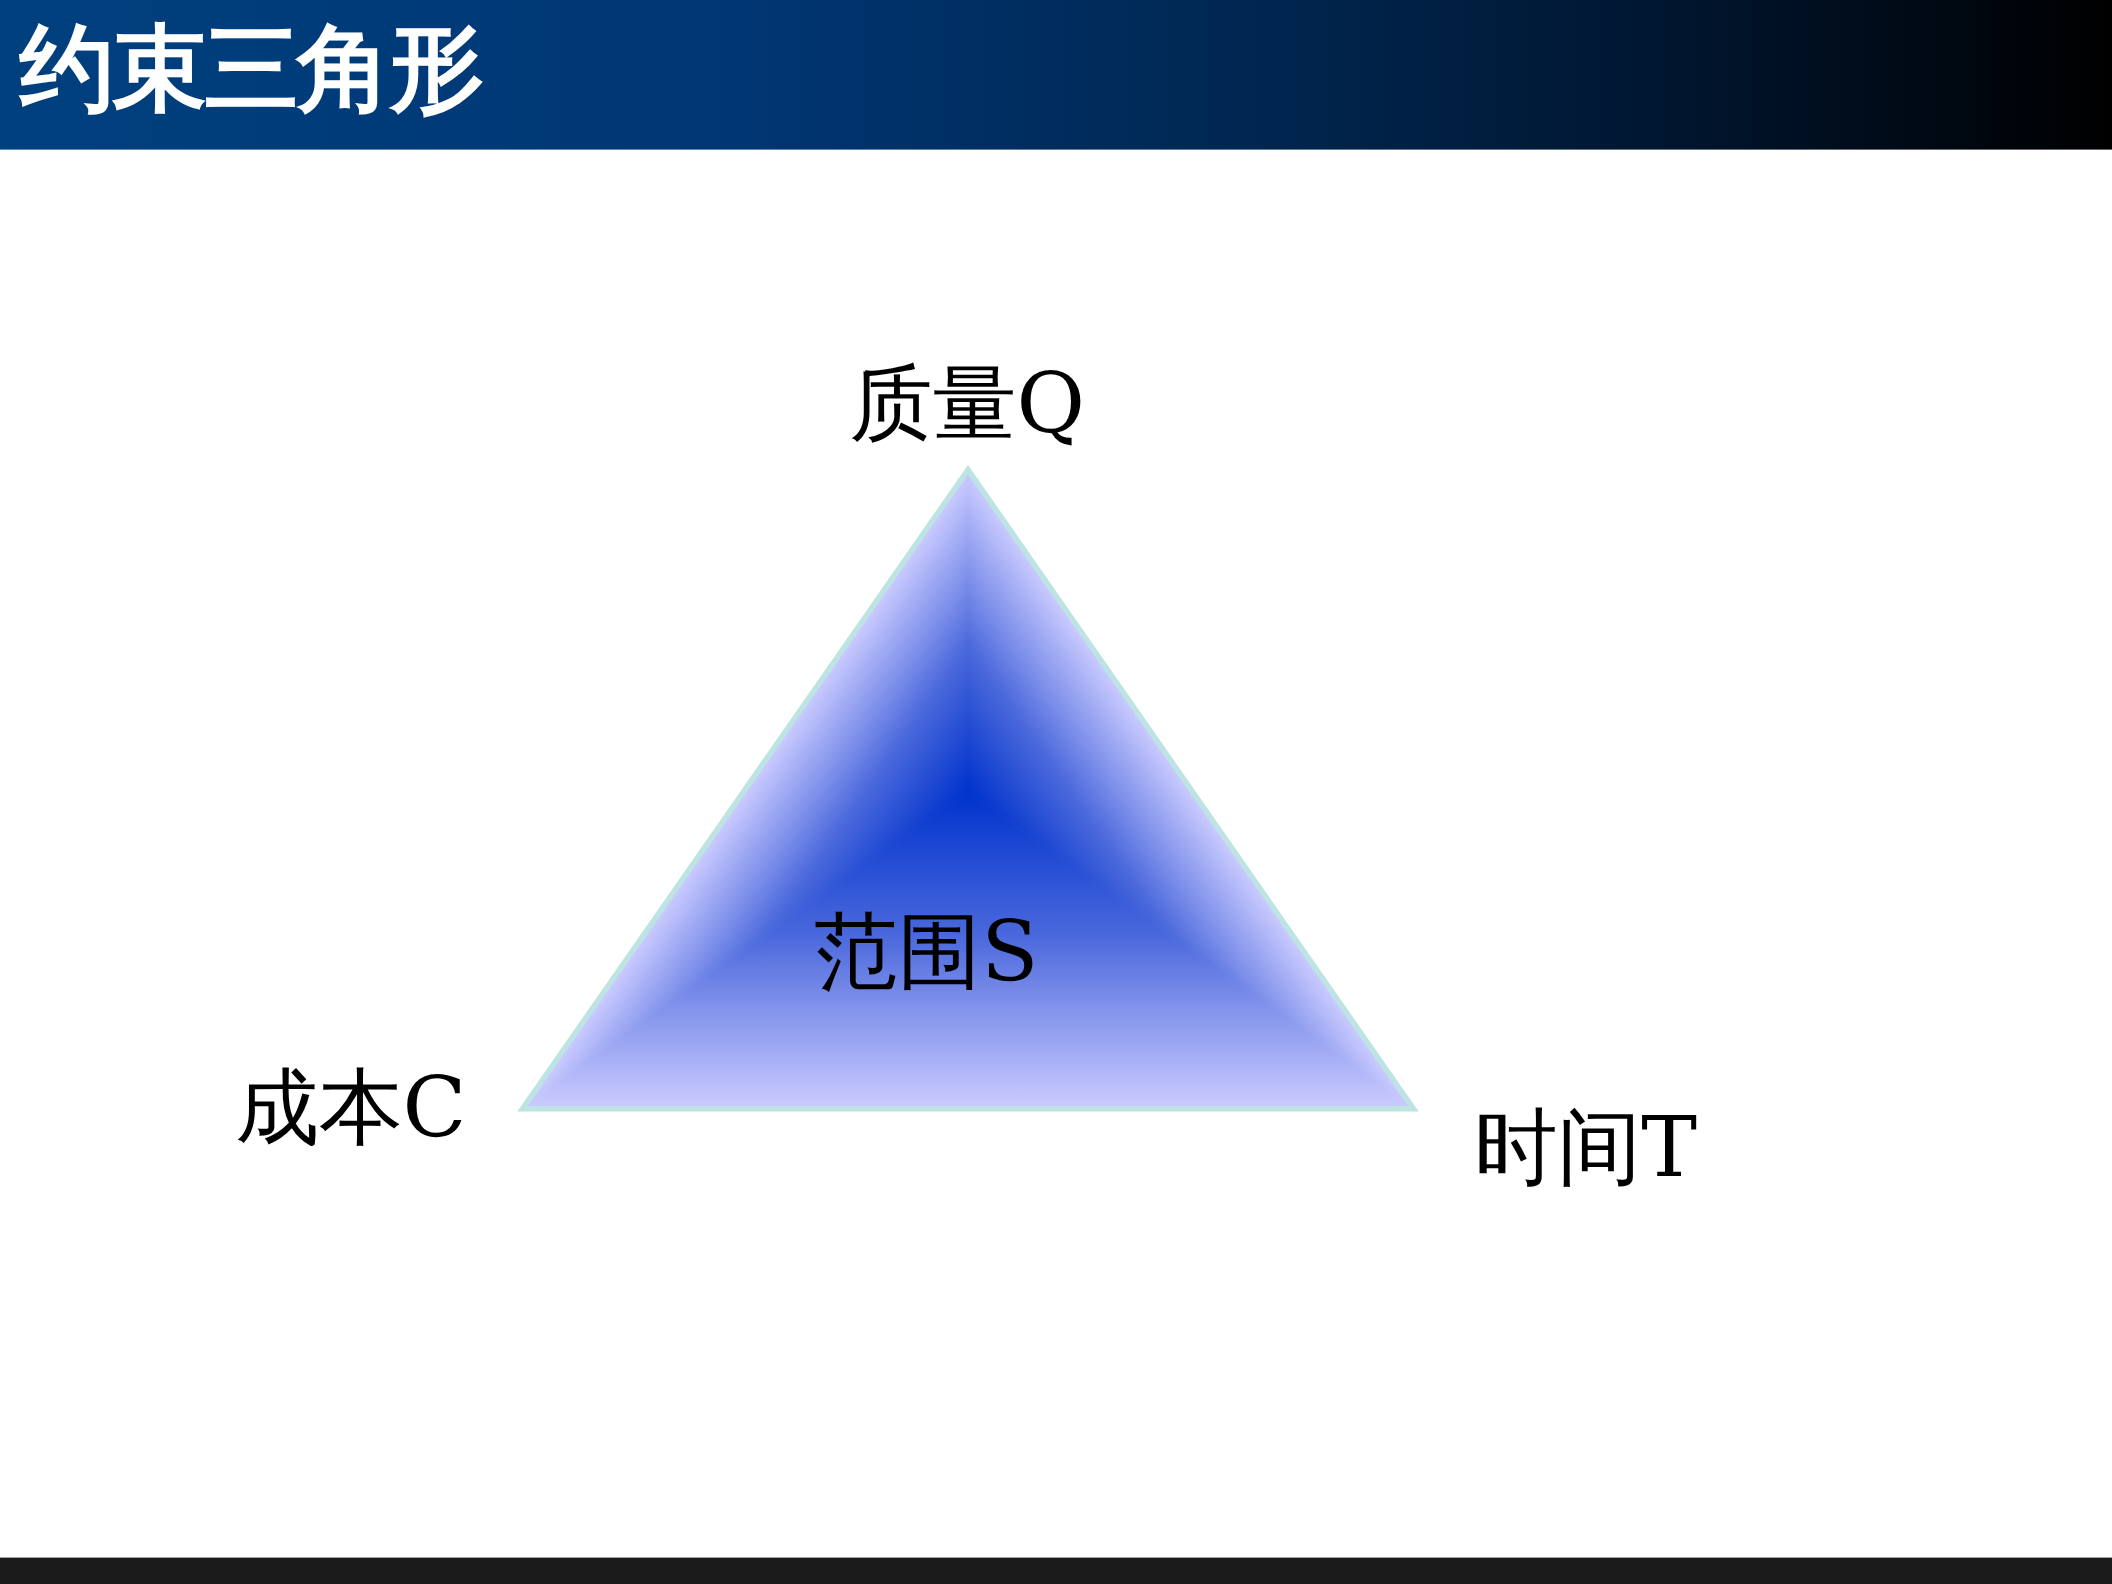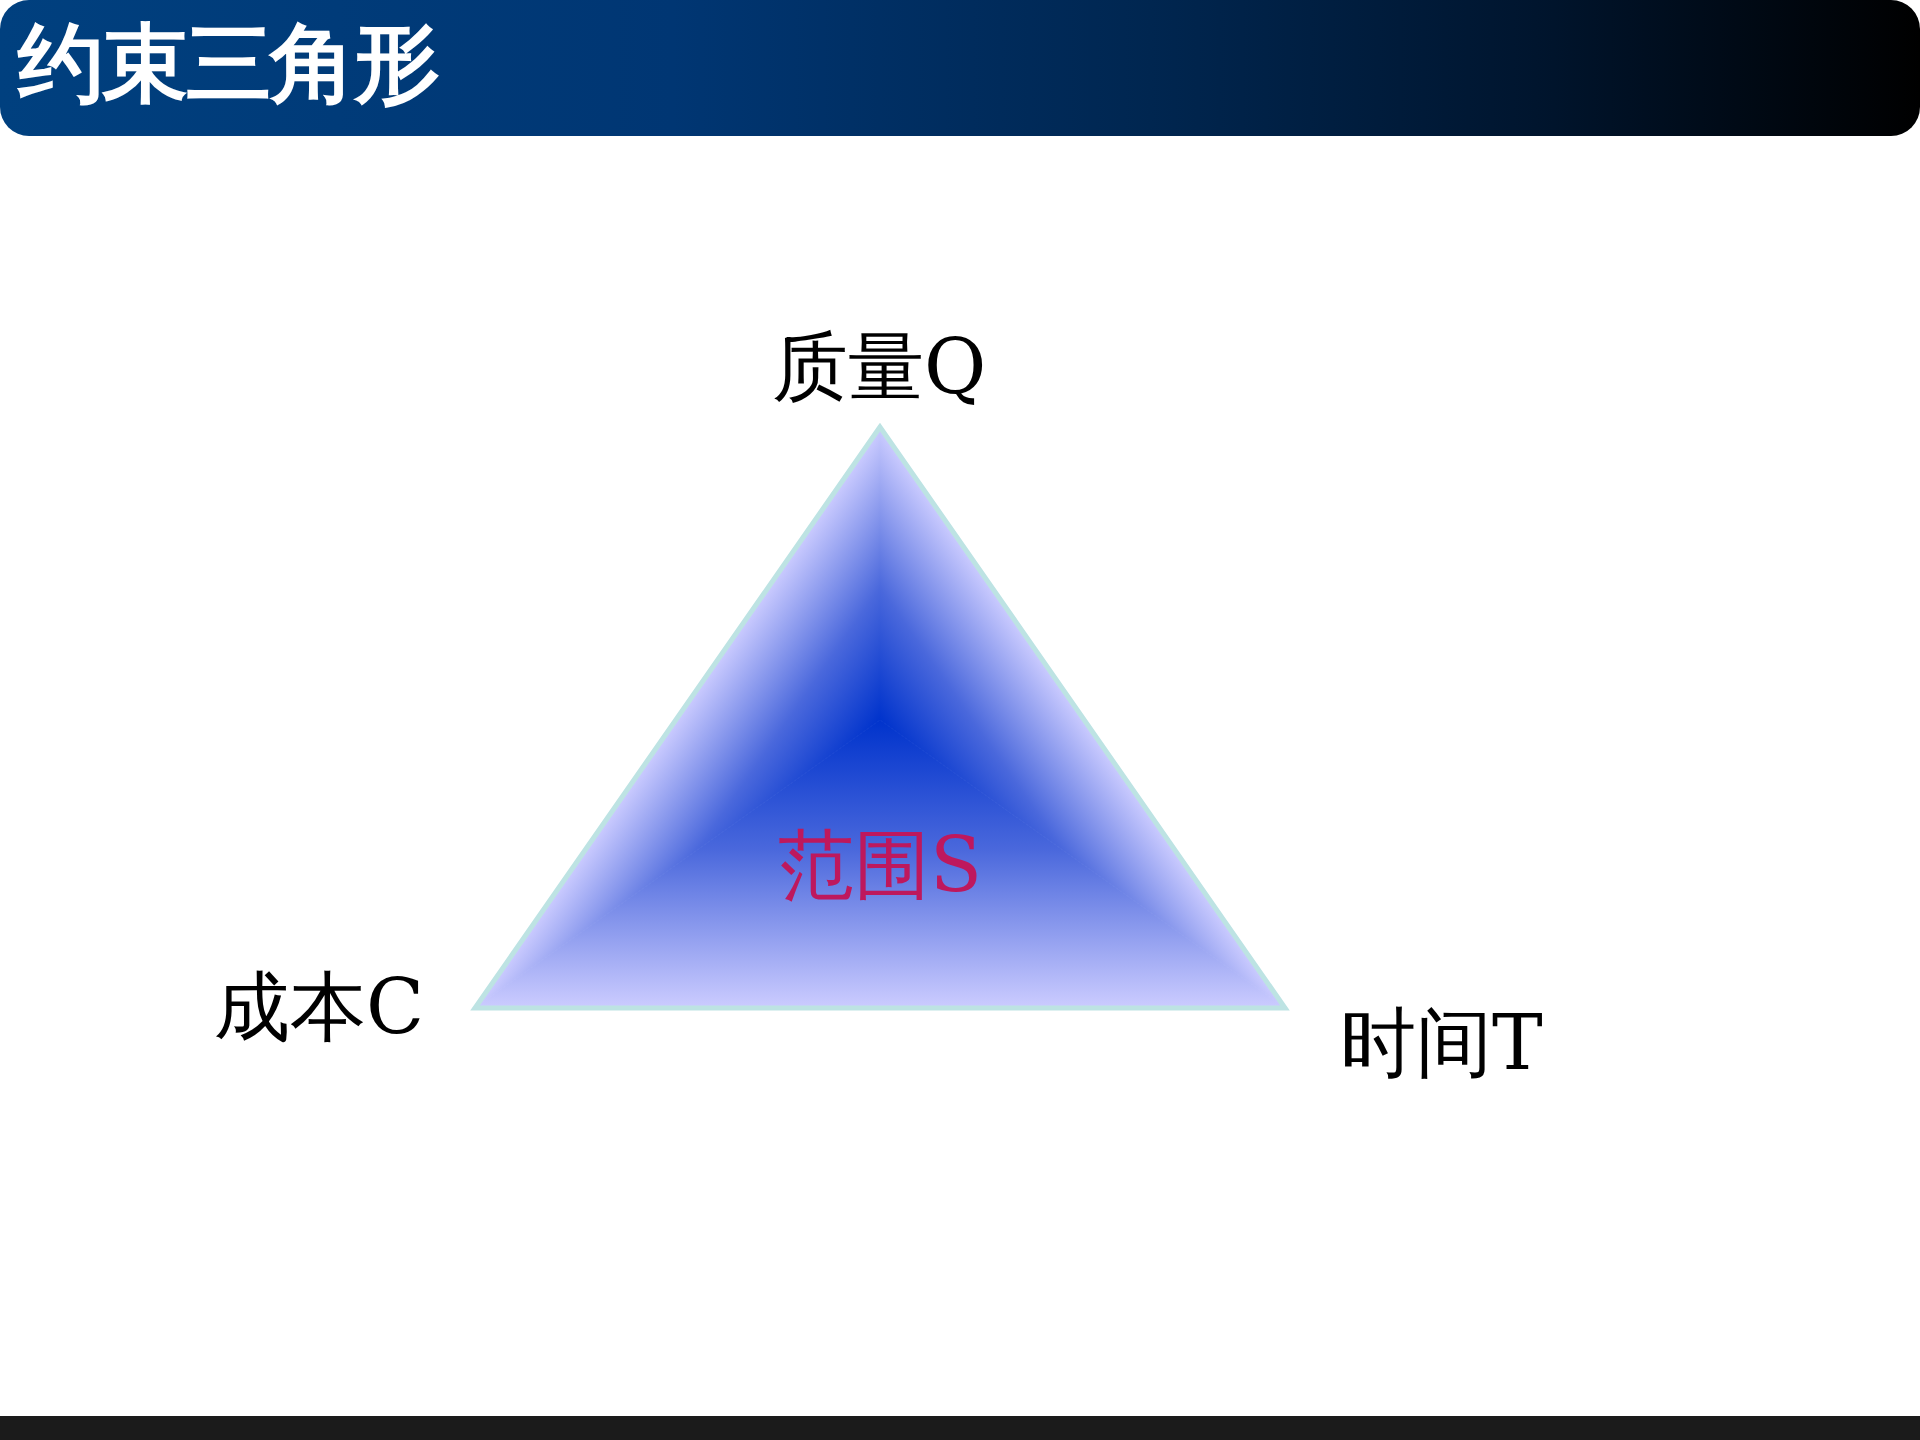--- a/index.html
+++ b/index.html
@@ -15,21 +15,20 @@
       width: 1920px;
       height: 1440px;
       background: #ffffff;
     }
     .header {
       position: absolute;
       left: 0; top: 0;
       width: 1920px;
       height: 136px;
       background: linear-gradient(to right, #00407f 0%, #003673 35%, #002650 60%, #00152e 80%, #000000 100%);
-      border-radius: 29px;
     }
     .title {
       position: absolute;
       left: 18px;
       top: 8px;
       font-family: "DejaVu Sans", "Liberation Sans", sans-serif;
       font-weight: bold;
       font-size: 86px;
       line-height: 110px;
       color: #ffffff;
@@ -54,21 +53,21 @@
       position: absolute;
       font-family: "DejaVu Serif", "Liberation Serif", serif;
       font-size: 76px;
       line-height: 90px;
       color: #000000;
       white-space: nowrap;
     }
     .label-q { left: 772px; top: 322px; }
     .label-c { left: 214px; top: 962px; }
     .label-t { left: 1340px; top: 962px; margin-top: 36px; }
-    .label-s { left: 778px; top: 820px; color: #be185d; }
+    .label-s { left: 740px; top: 820px; color: #000000; }
   </style>
 </head>
 <body>
 
 <div class="slide">
 
   <div class="header">
     <div class="title">约束三角形</div>
   </div>
 

